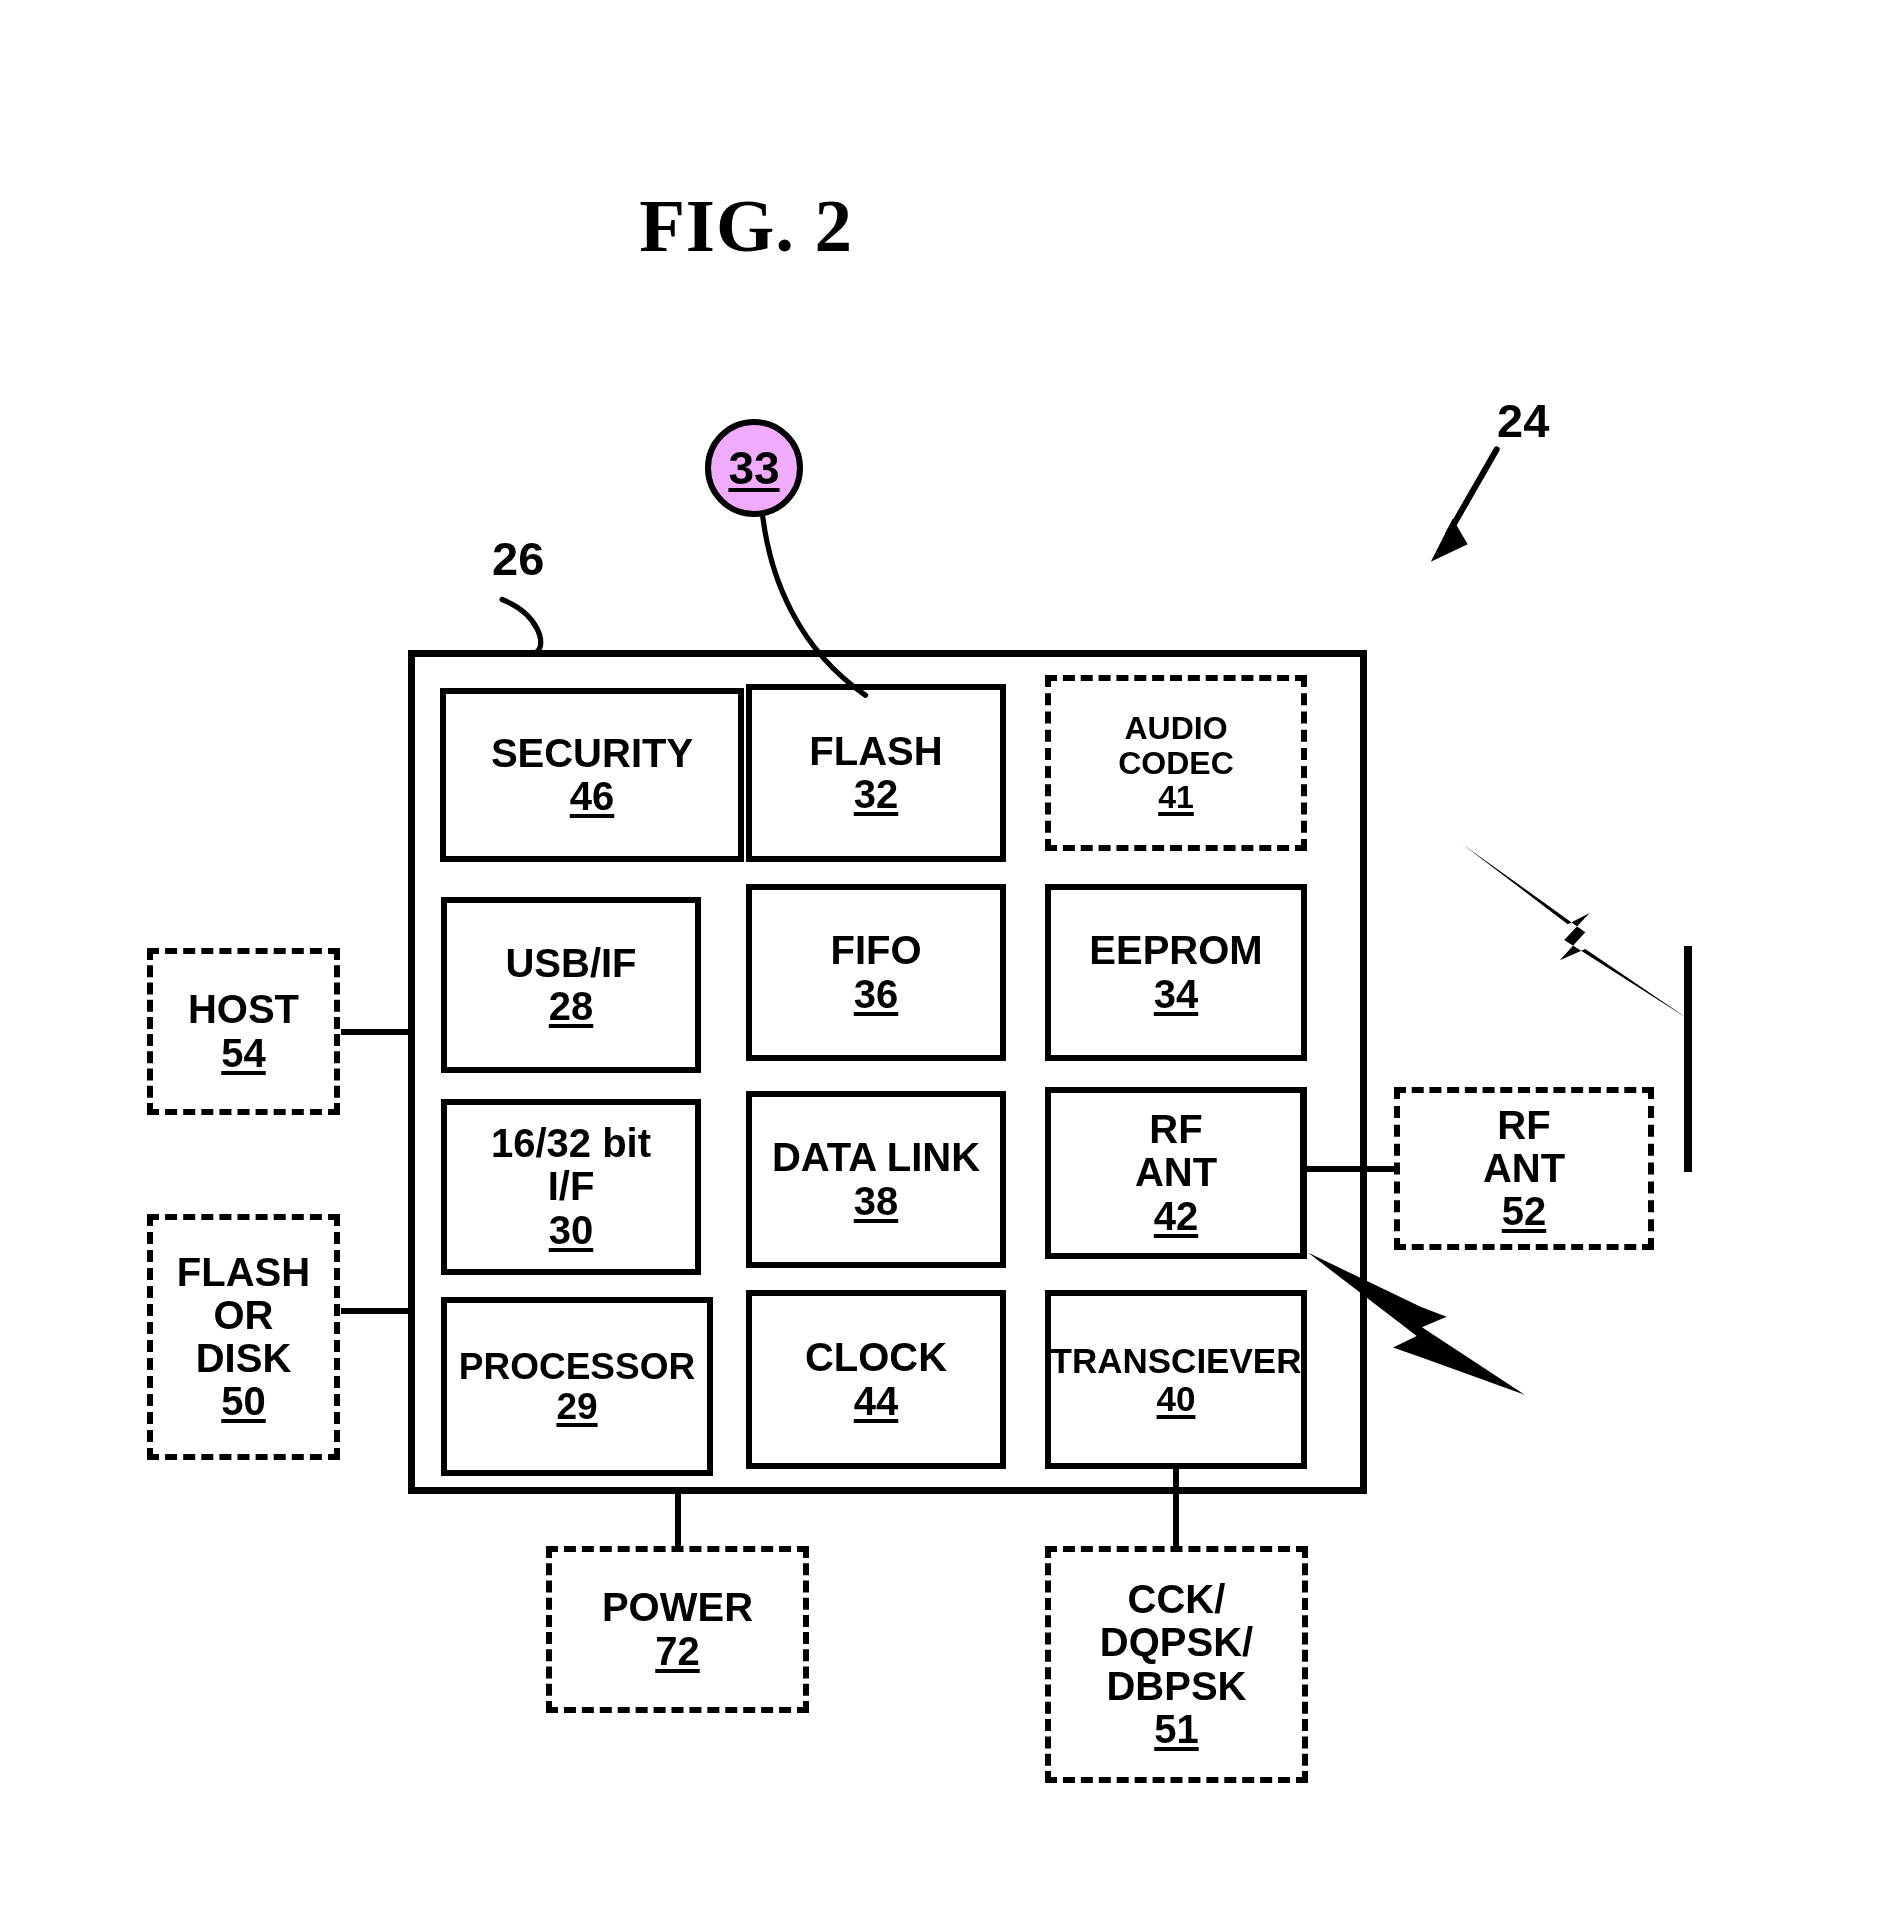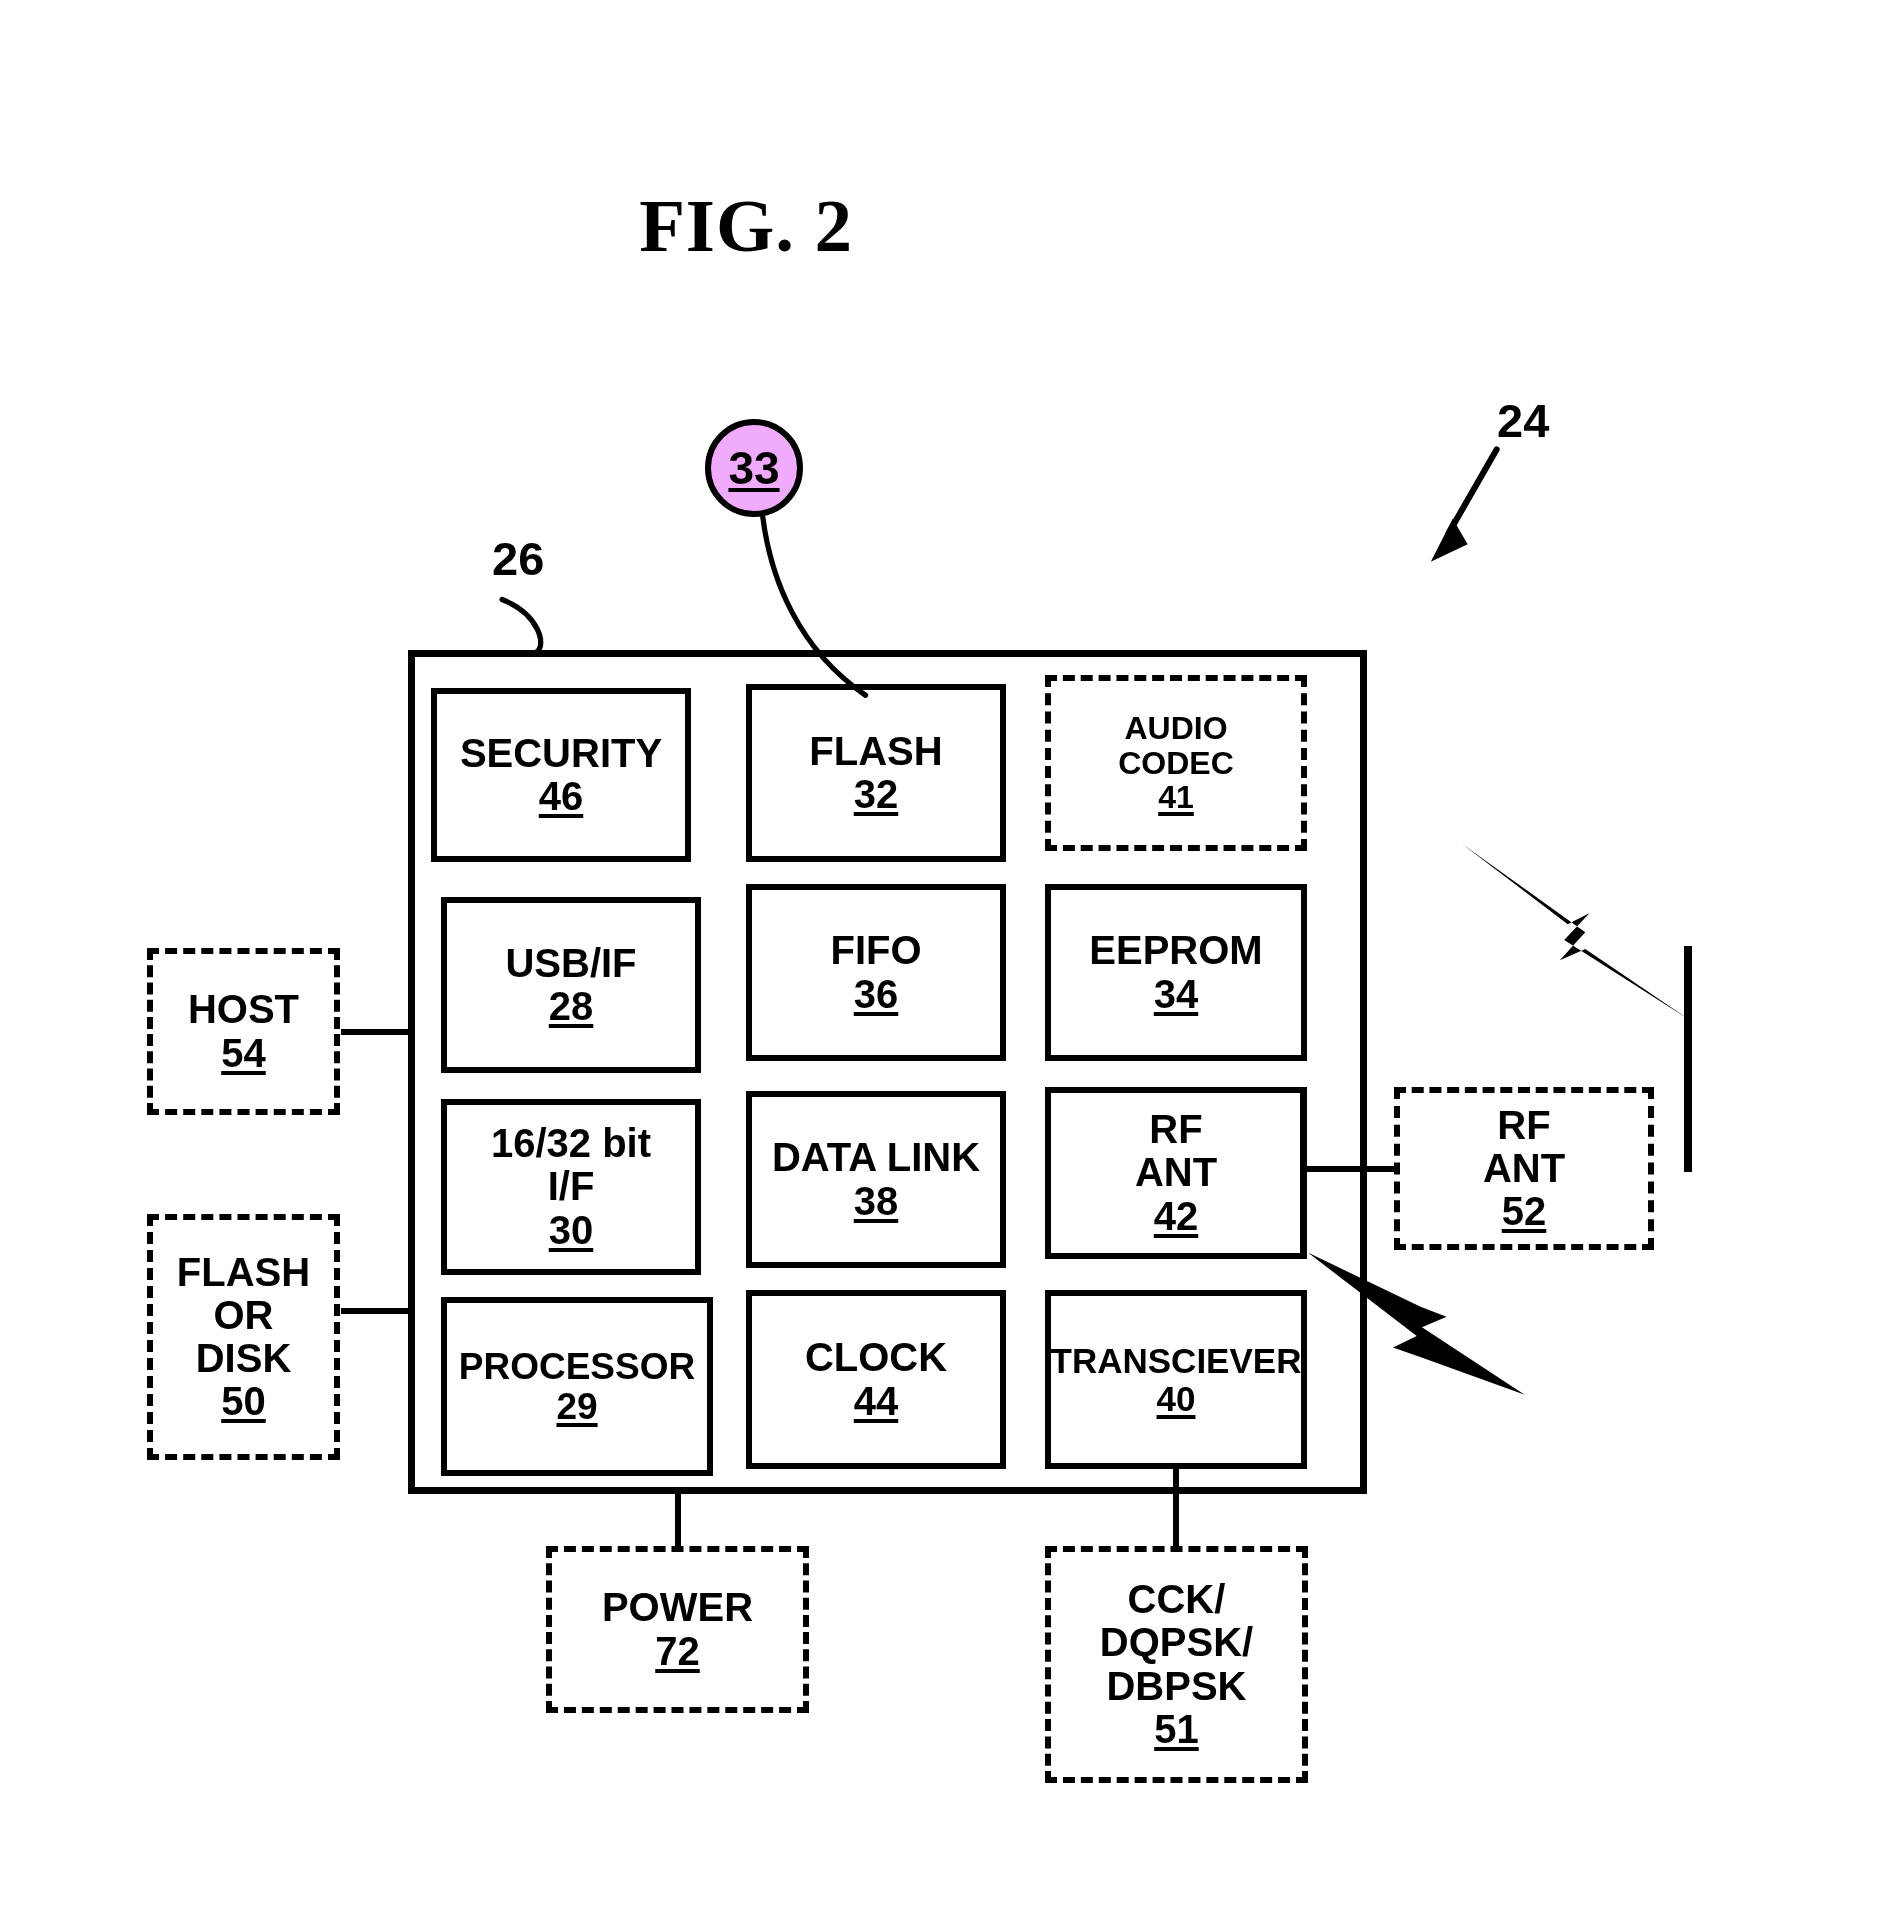--- a/index.html
+++ b/index.html
@@ -181,21 +181,21 @@
       <line x1="1705" y1="512" x2="1650" y2="608" stroke="#000" stroke-width="7" stroke-linecap="round"></line>
       <polygon points="1630,640 1672,620 1655,591" fill="#000"></polygon>
     </g>
 
     <polygon points="1665,961 1786,1053 1811,1040 1782,1071 1925,1162 1806,1081 1777,1094 1806,1062" fill="#000"></polygon>
 
     <polygon points="1490,1427 1614,1522 1587,1535 1618,1546 1737,1589 1620,1512 1648,1500 1619,1489" fill="#000"></polygon>
   </svg>
 
   <div id="chip-blocks">
-      <div class="box solid" style="left: 431px; top: 688px; width: 260px; height: 174px; font-size: 40px;">
+      <div class="box solid" style="left: 440px; top: 688px; width: 304px; height: 174px; font-size: 40px;">
         <div>
           <span class="lbl">SECURITY</span>
           <span class="num">46</span>
         </div>
       </div>
       <div class="box solid" style="left: 746px; top: 684px; width: 260px; height: 178px; font-size: 40px;">
         <div>
           <span class="lbl">FLASH</span>
           <span class="num">32</span>
         </div>

